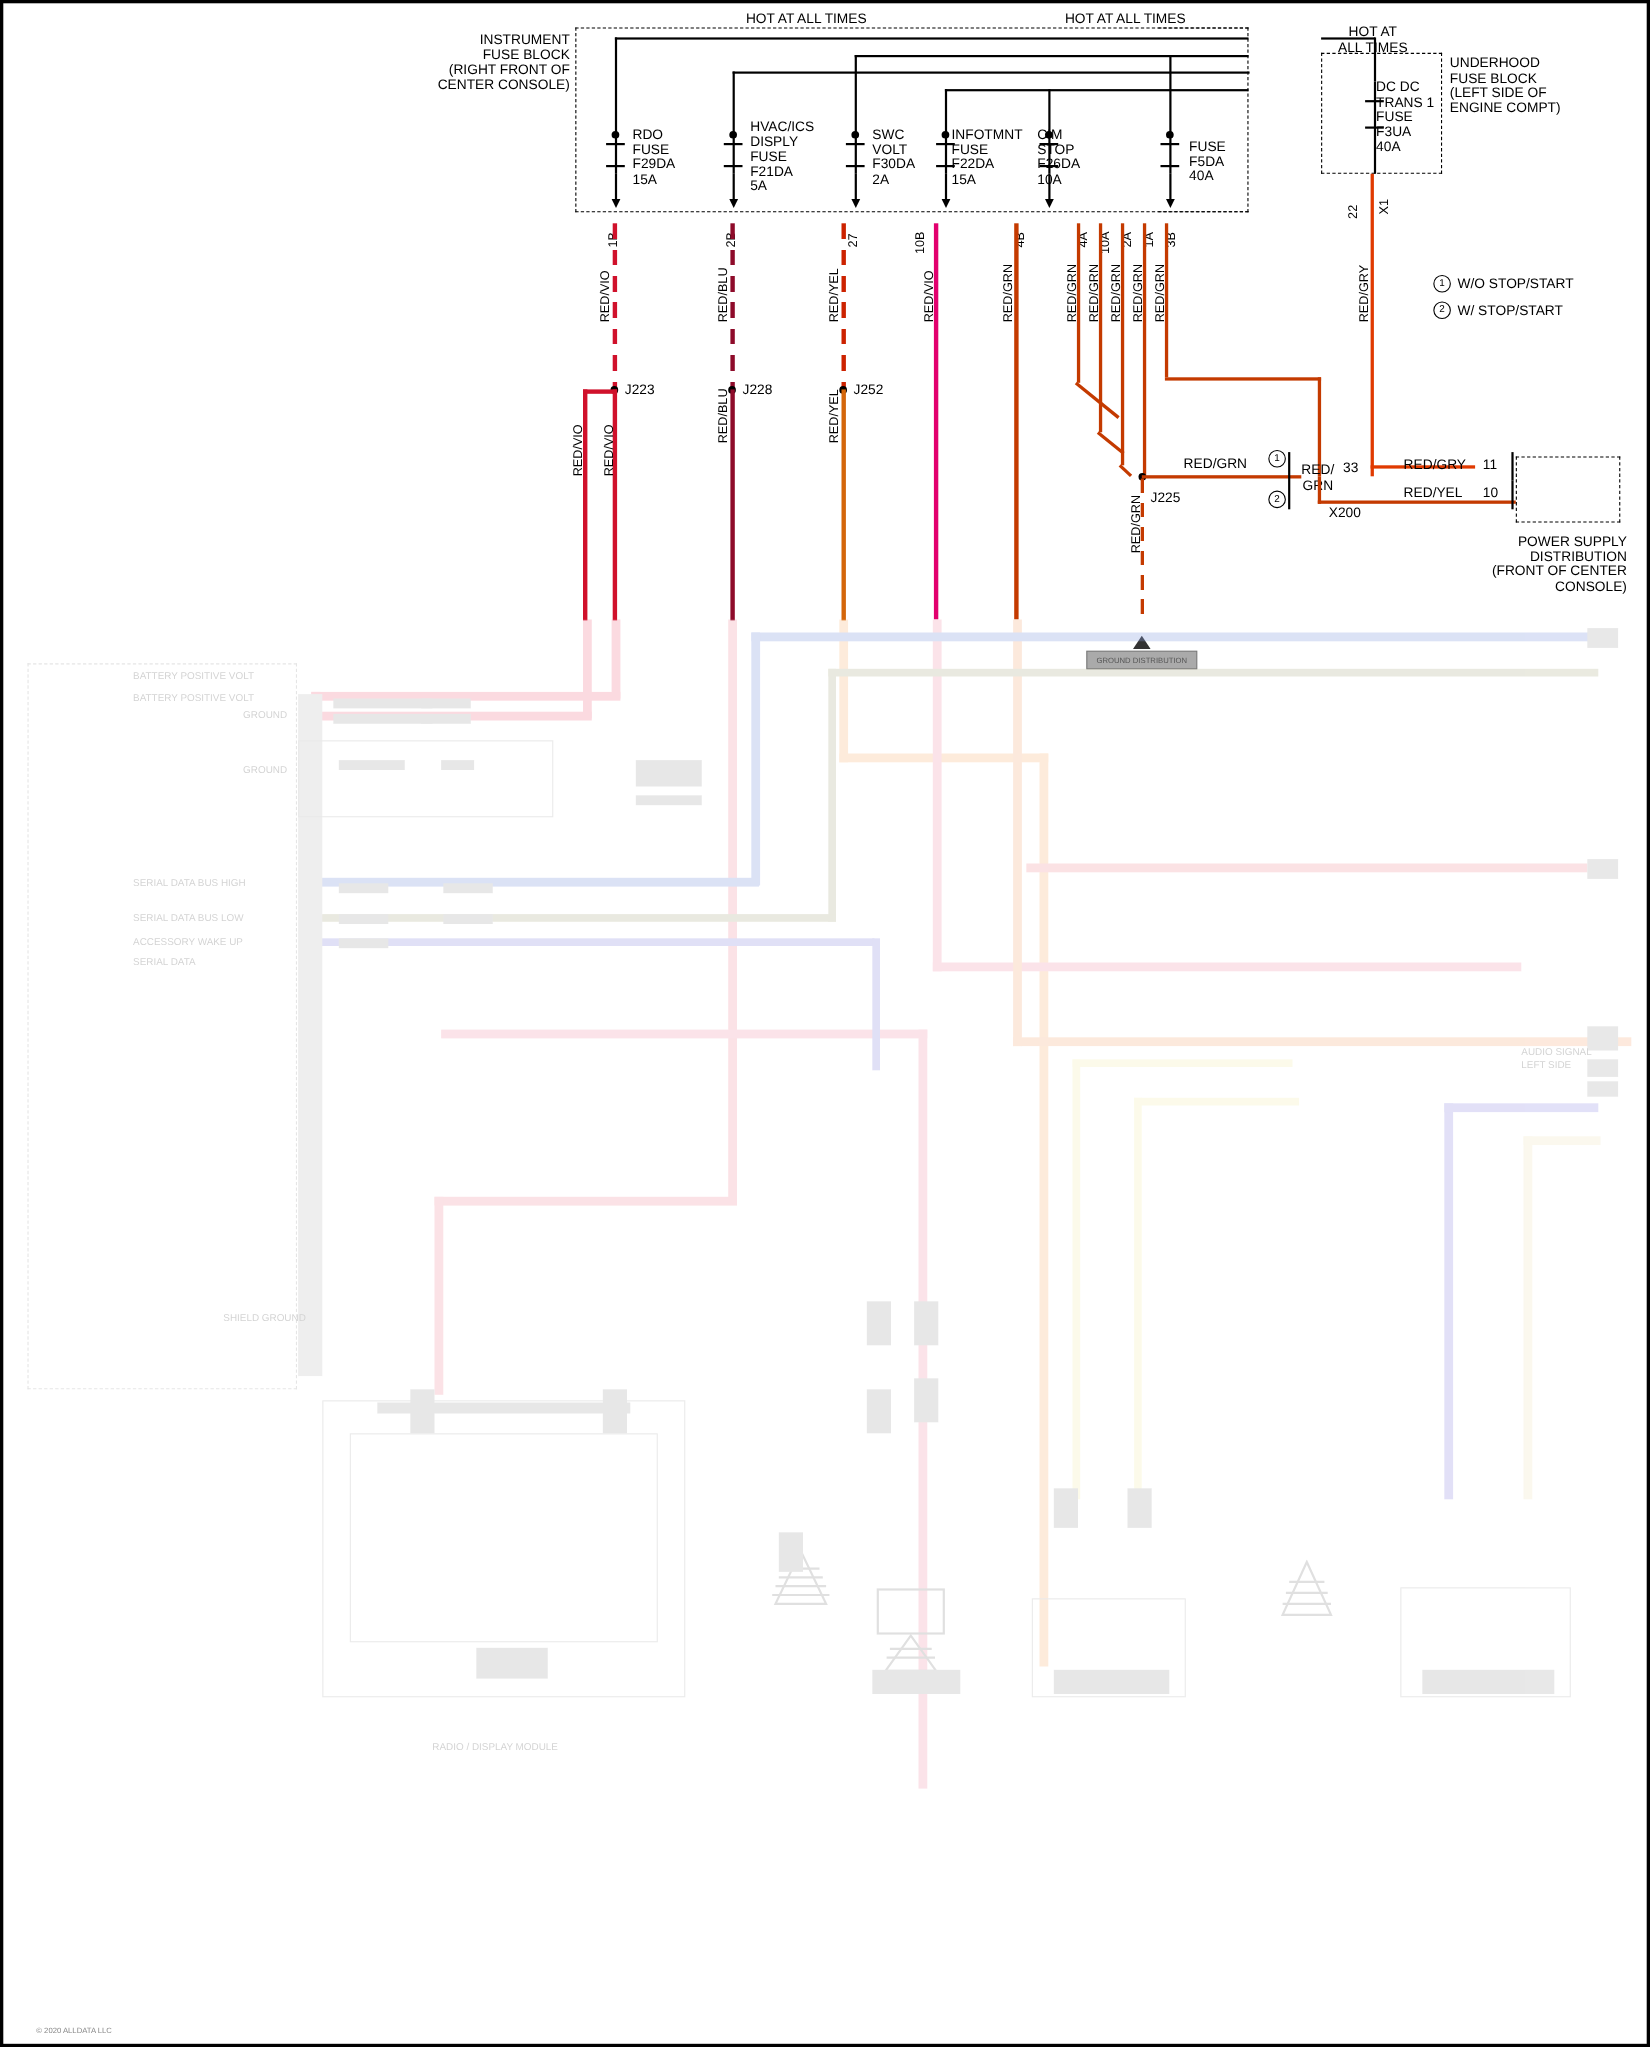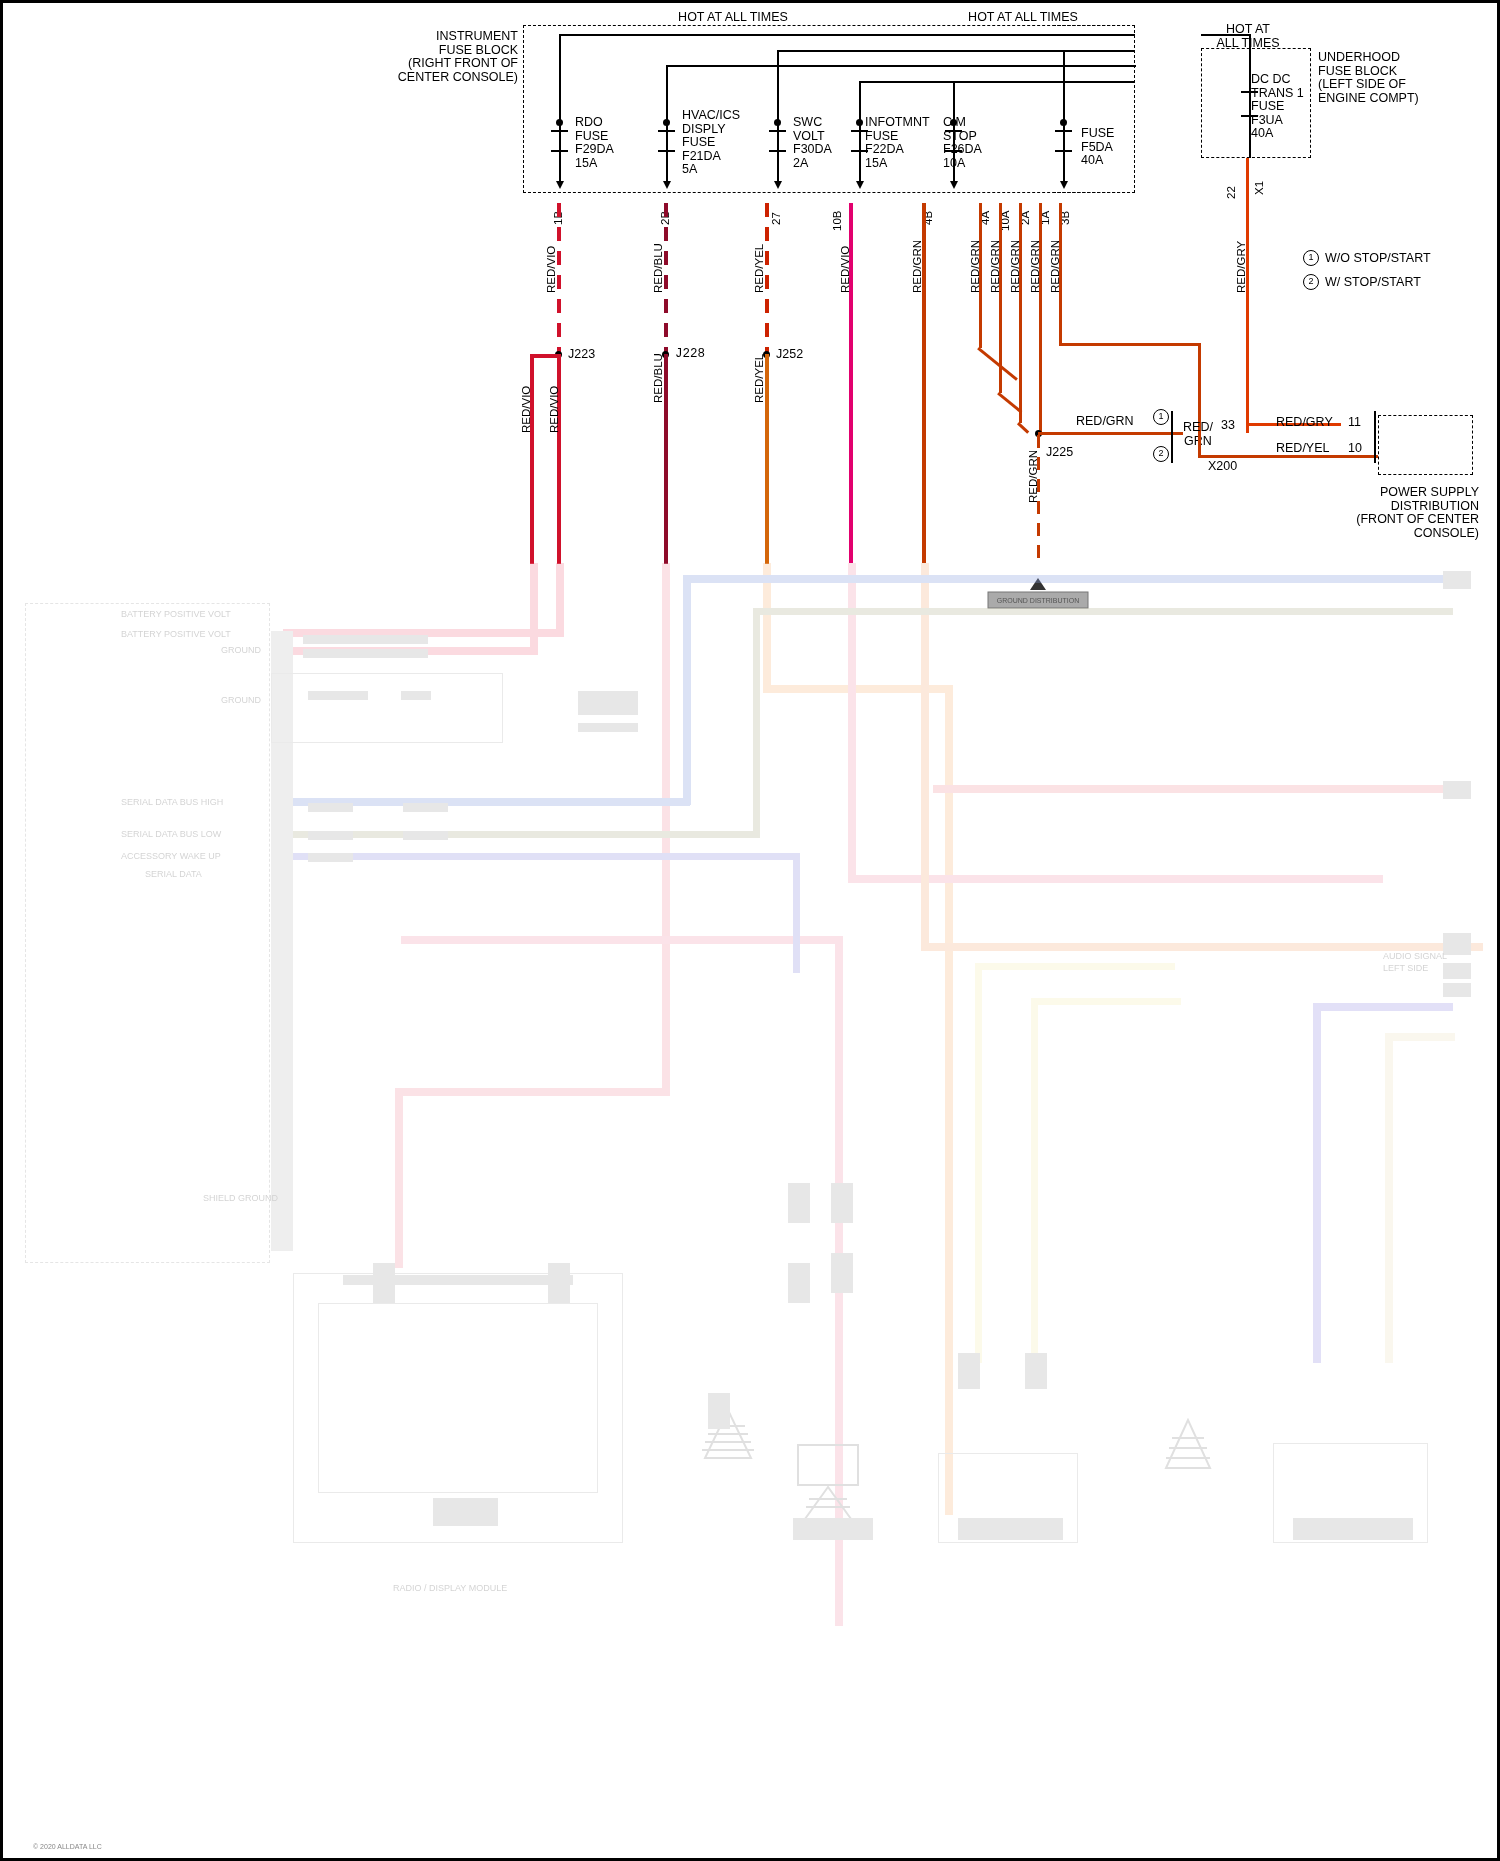--- a/index.html
+++ b/index.html
@@ -240,21 +240,21 @@
   <div class="wire" style="left:527px; top:351px; width:4px; height:210px; background:#d0112b;"></div>
   <div class="wire" style="left:527px; top:351px; width:31px; height:4px; background:#d0112b;"></div>
   <div class="wire" style="left:554px; top:351px; width:4px; height:210px; background:#d0112b;"></div>
   <div class="vtxt" style="left:517px; top:430px;">RED/VIO</div>
   <div class="vtxt" style="left:545px; top:430px;">RED/VIO</div>
 
   <div class="wire" style="left:661px; top:200px; width:4px; height:150px;
               background:repeating-linear-gradient(to bottom,#8e0b2a 0 14px,transparent 14px 24px);"></div>
   <div class="vtxt" style="left:649px; top:290px;">RED/BLU</div>
   <div class="dot" style="left:659px; top:348px;"></div>
-  <div class="txt" style="left:672px; top:345px;font-family:Liberation Mono, monospace;">J228</div>
+  <div class="txt" style="left:672px; top:345px;">J228</div>
   <div class="wire" style="left:661px; top:351px; width:4px; height:210px; background:#8e0b2a;"></div>
   <div class="vtxt" style="left:649px; top:400px;">RED/BLU</div>
 
   <div class="wire" style="left:762px; top:200px; width:4px; height:150px;
               background:repeating-linear-gradient(to bottom,#cc2200 0 14px,transparent 14px 24px);"></div>
   <div class="vtxt" style="left:750px; top:290px;">RED/YEL</div>
   <div class="dot" style="left:760px; top:348px;"></div>
   <div class="txt" style="left:773px; top:345px;">J252</div>
   <div class="wire" style="left:762px; top:351px; width:4px; height:210px; background:#d4660a;"></div>
   <div class="vtxt" style="left:750px; top:400px;">RED/YEL</div>
@@ -453,21 +453,21 @@
     <div class="lblk lgray" style="left:1440px; top:400px; width:28px; height:16px;"></div>
     <div class="lblk lgray" style="left:1440px; top:420px; width:28px; height:14px;"></div>
 
     <div class="ltxt" style="left:118px; top:46px;">BATTERY POSITIVE VOLT</div>
     <div class="ltxt" style="left:118px; top:66px;">BATTERY POSITIVE VOLT</div>
     <div class="ltxt" style="left:218px; top:82px;">GROUND</div>
     <div class="ltxt" style="left:218px; top:132px;">GROUND</div>
     <div class="ltxt" style="left:118px; top:234px;">SERIAL DATA BUS HIGH</div>
     <div class="ltxt" style="left:118px; top:266px;">SERIAL DATA BUS LOW</div>
     <div class="ltxt" style="left:118px; top:288px;">ACCESSORY WAKE UP</div>
-    <div class="ltxt" style="left:118px; top:306px;margin-left:24px;">SERIAL DATA</div>
+    <div class="ltxt" style="left:118px; top:306px;">SERIAL DATA</div>
     <div class="ltxt" style="left:200px; top:630px;">SHIELD GROUND</div>
     <div class="ltxt" style="left:1380px; top:388px;">AUDIO SIGNAL</div>
     <div class="ltxt" style="left:1380px; top:400px;">LEFT SIDE</div>
 
     <div class="ltxt" style="left:390px; top:1020px;">RADIO / DISPLAY MODULE</div>
   </div>
 
   <div class="copy">© 2020 ALLDATA LLC</div>
 
 </div>

